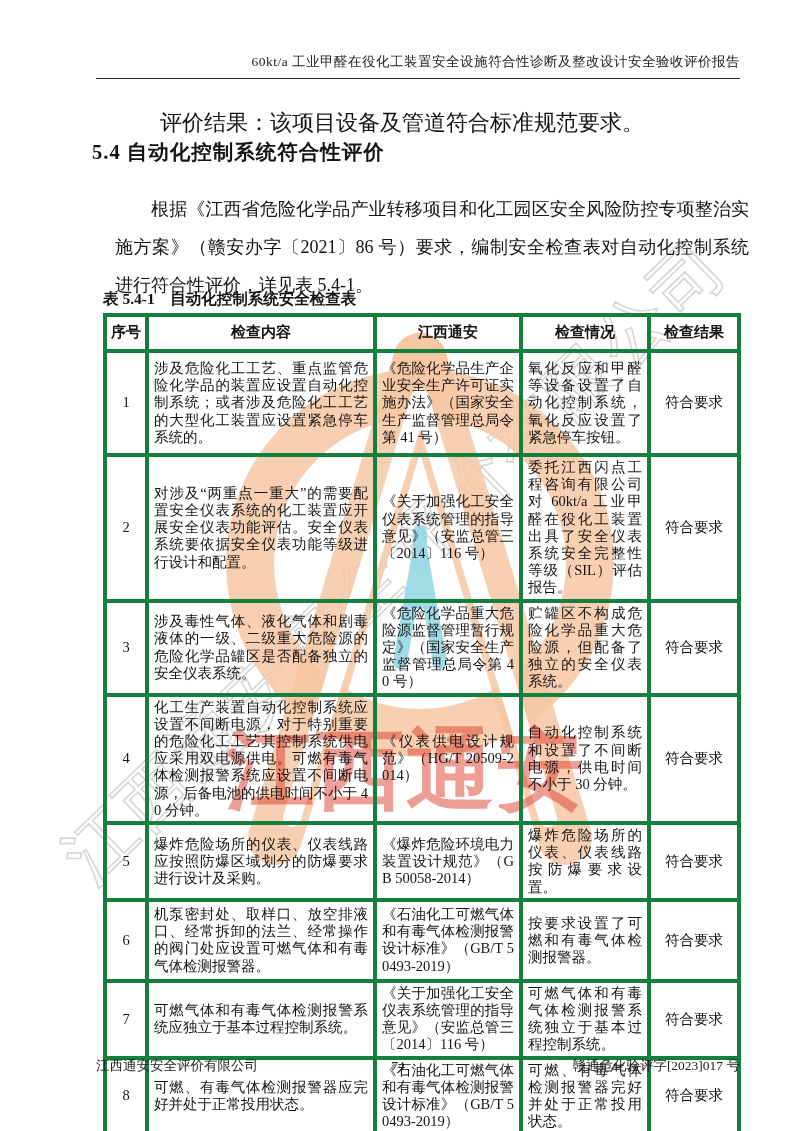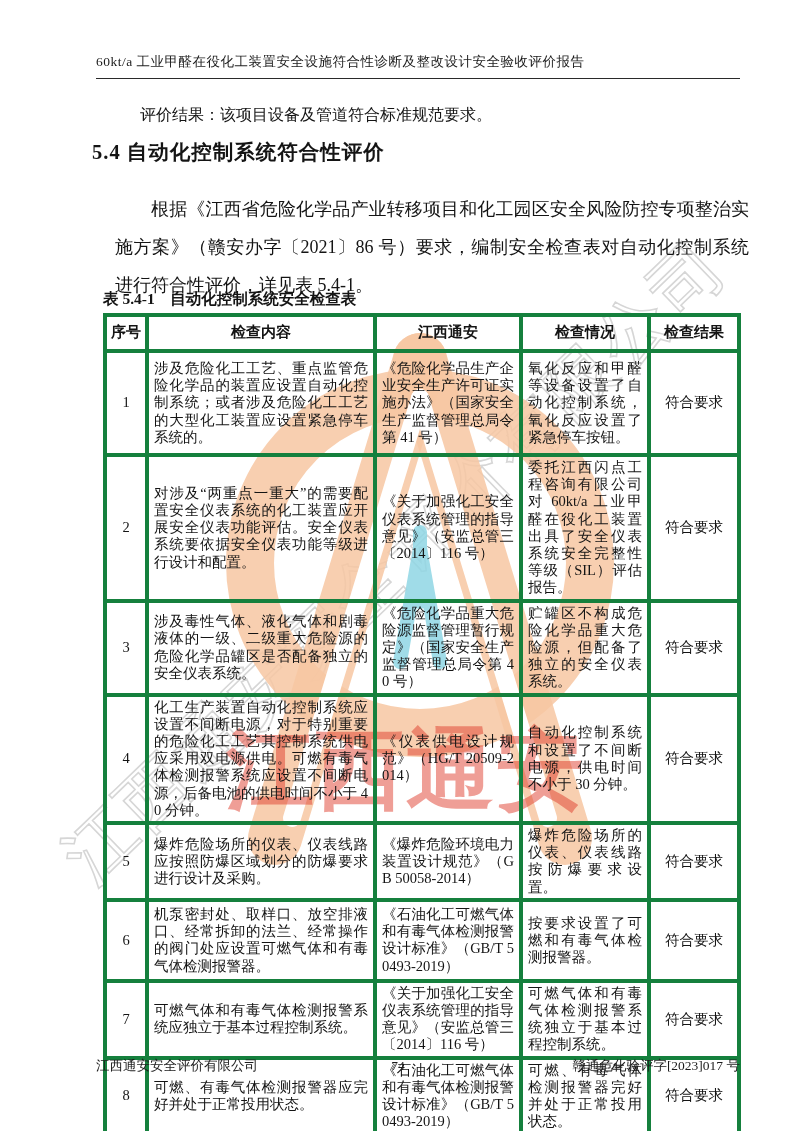--- a/index.html
+++ b/index.html
@@ -14,29 +14,29 @@
   .page{position:absolute;inset:0;}
 
   
   .watermark{position:absolute;left:0;top:0;z-index:0;pointer-events:none;}
 
   
   .content{position:absolute;inset:0;z-index:1;}
 
   .running-header{
     position:absolute;top:53px;left:96px;right:60px;
-    text-align:left;font-size:13.5px;letter-spacing:.5px;color:#1c1c1c;
+    text-align:right;font-size:13.5px;letter-spacing:.5px;color:#1c1c1c;
   }
   .header-rule{
     position:absolute;top:78px;left:96px;right:60px;
     border-top:1.6px solid #2a2a2a;
   }
   .result-line{
-    position:absolute;top:96px;left:104px;right:63px;margin:4px;
-    font-size:16px;line-height:30px;text-indent:2em;
+    position:absolute;top:96px;left:104px;right:63px;margin:12px;
+    font-size:22px;line-height:30px;text-indent:2em;
   }
   .section-heading{
     position:absolute;top:138px;left:92px;margin:0;
     font-size:20.5px;font-weight:bold;letter-spacing:1px;
     font-family:"Liberation Serif","DejaVu Serif",serif;
   }
   .body-para{
     position:absolute;top:179px;left:104px;width:634px;margin:11px;
     font-size:18px;line-height:38px;text-indent:2em;
     text-align:justify;text-justify:inter-ideograph;

